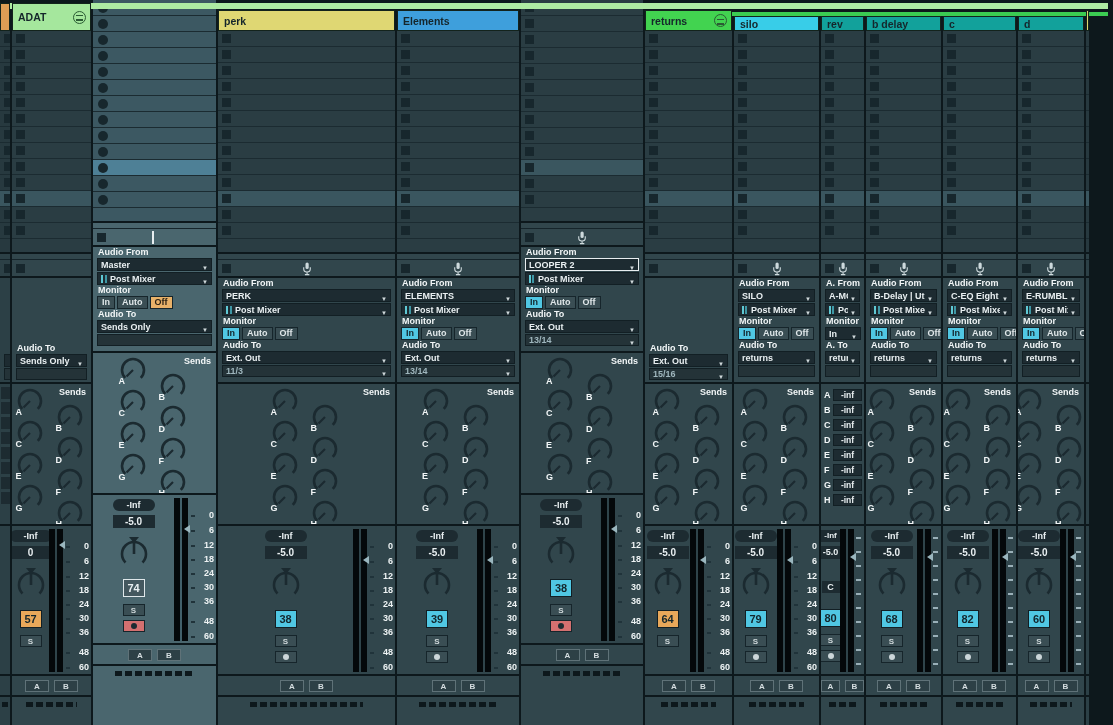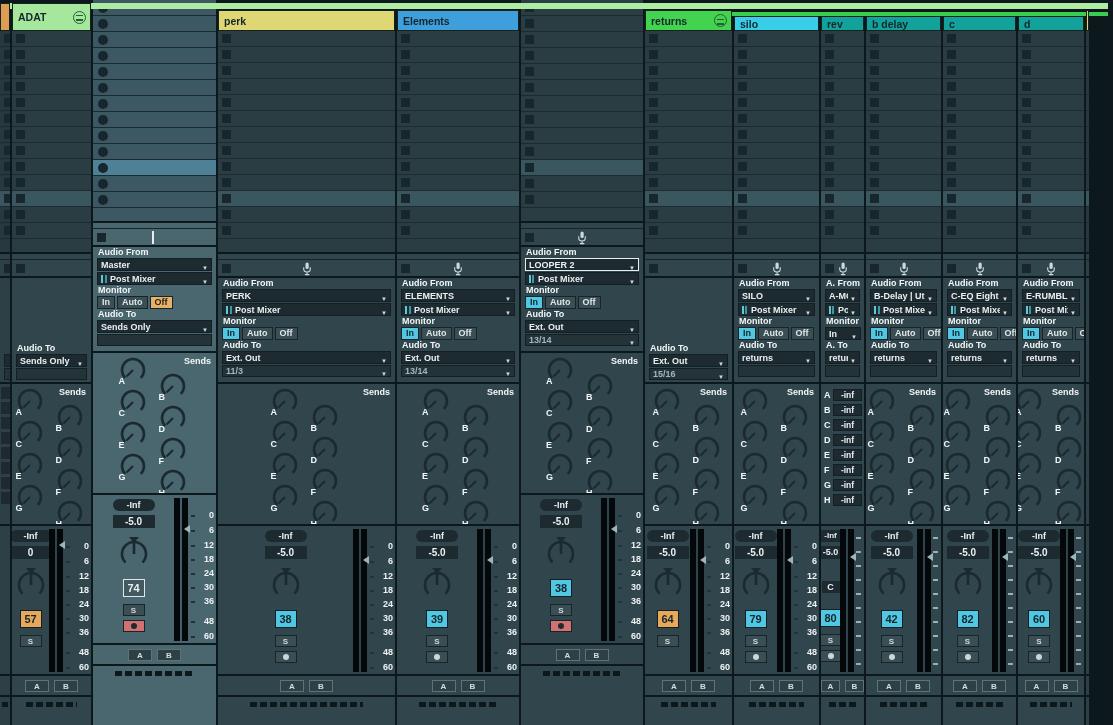--- a/index.html
+++ b/index.html
@@ -1758,21 +1758,21 @@
       </div>
       <div class="s-mix">
         <div class="mcol">
           <div class="pill">-Inf</div>
           <div class="volbox">-5.0</div>
           <div class="panknob"><svg width="38" height="33" viewBox="0 0 38 33">
               <path d="M14 2 L24 2 L19 8 Z" fill="#1b2a30"></path>
               <path d="M 10.5 27.5 A 12 12 0 1 1 27.5 27.5" fill="none" stroke="#1b2a30" stroke-width="2.6"></path>
               <line x1="19" y1="19" x2="19" y2="7.5" stroke="#1b2a30" stroke-width="2.6"></line>
             </svg></div>
-          <div class="numbtn cyan">42</div>
+          <div class="numbtn cyan">68</div>
           <div class="sbtn">S</div>
           <div class="armbtn unarmed">
             <span class="dot"></span>
           </div>
         </div>
         <div class="meterwrap">
           <div class="mbars"></div>
           <div class="mscale ticks">
             <div class="mticklite" style="top: 8px;"></div>
             <div class="mticklite" style="top: 22px;"></div>

